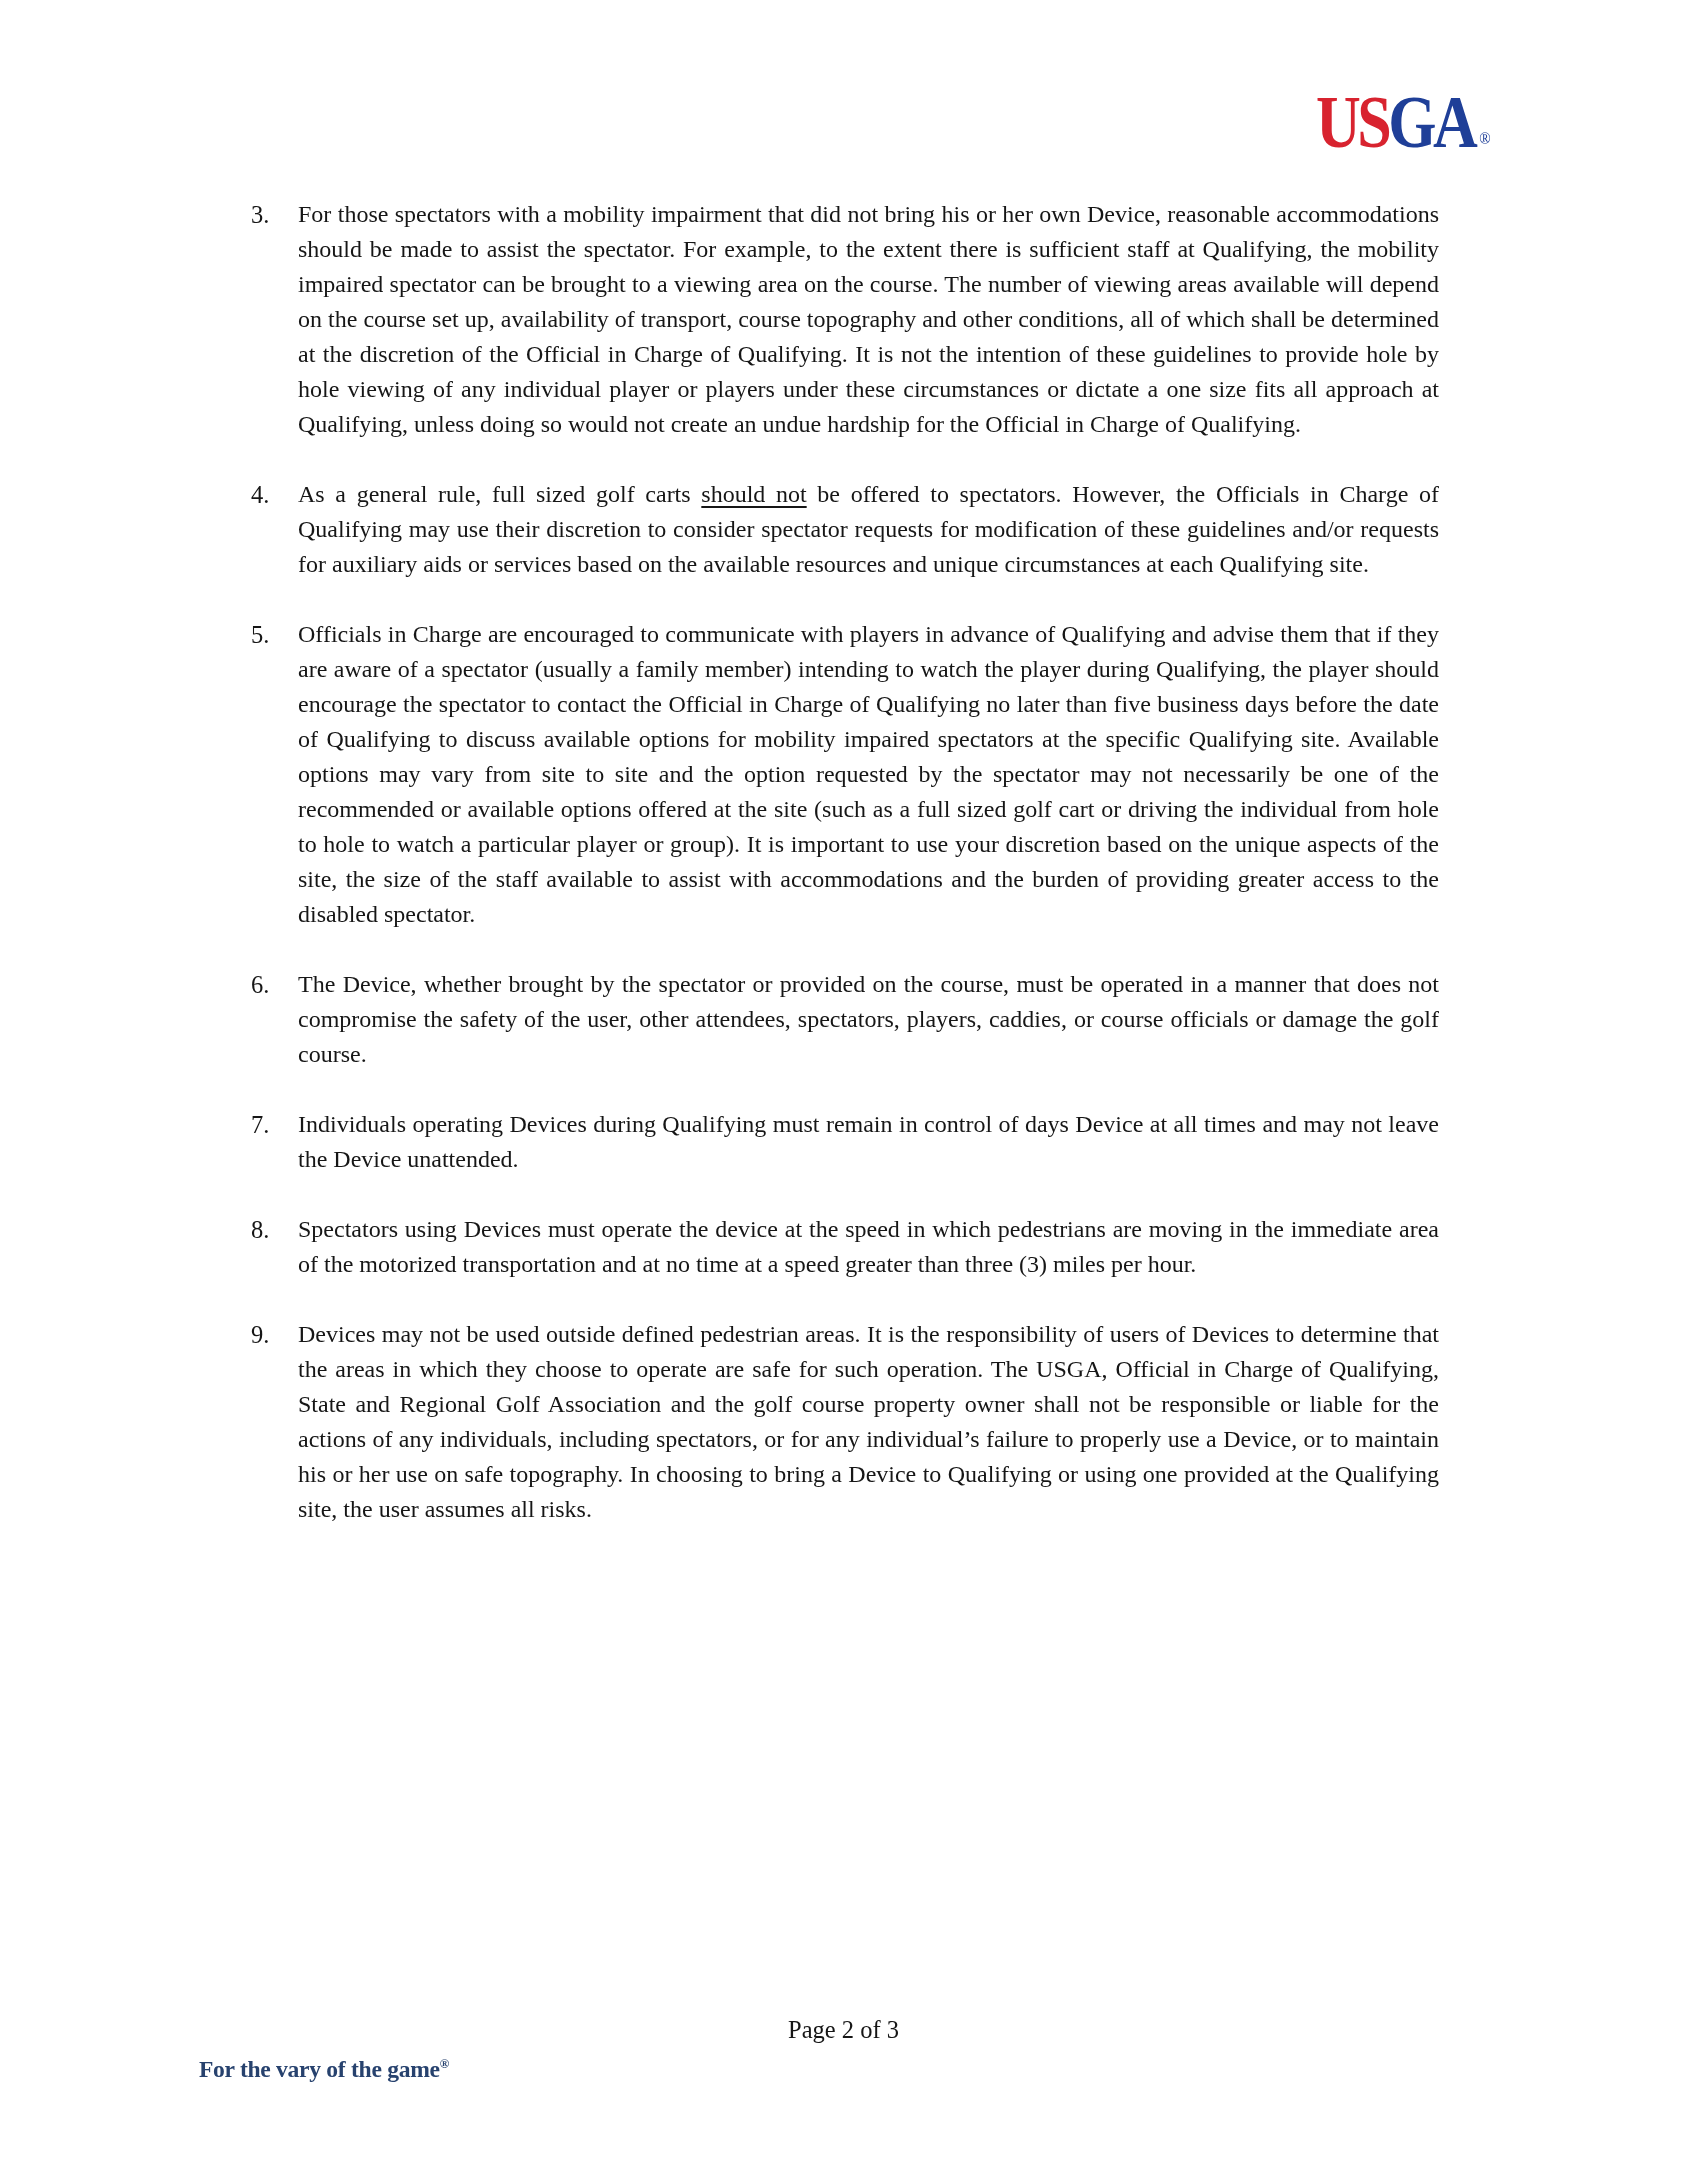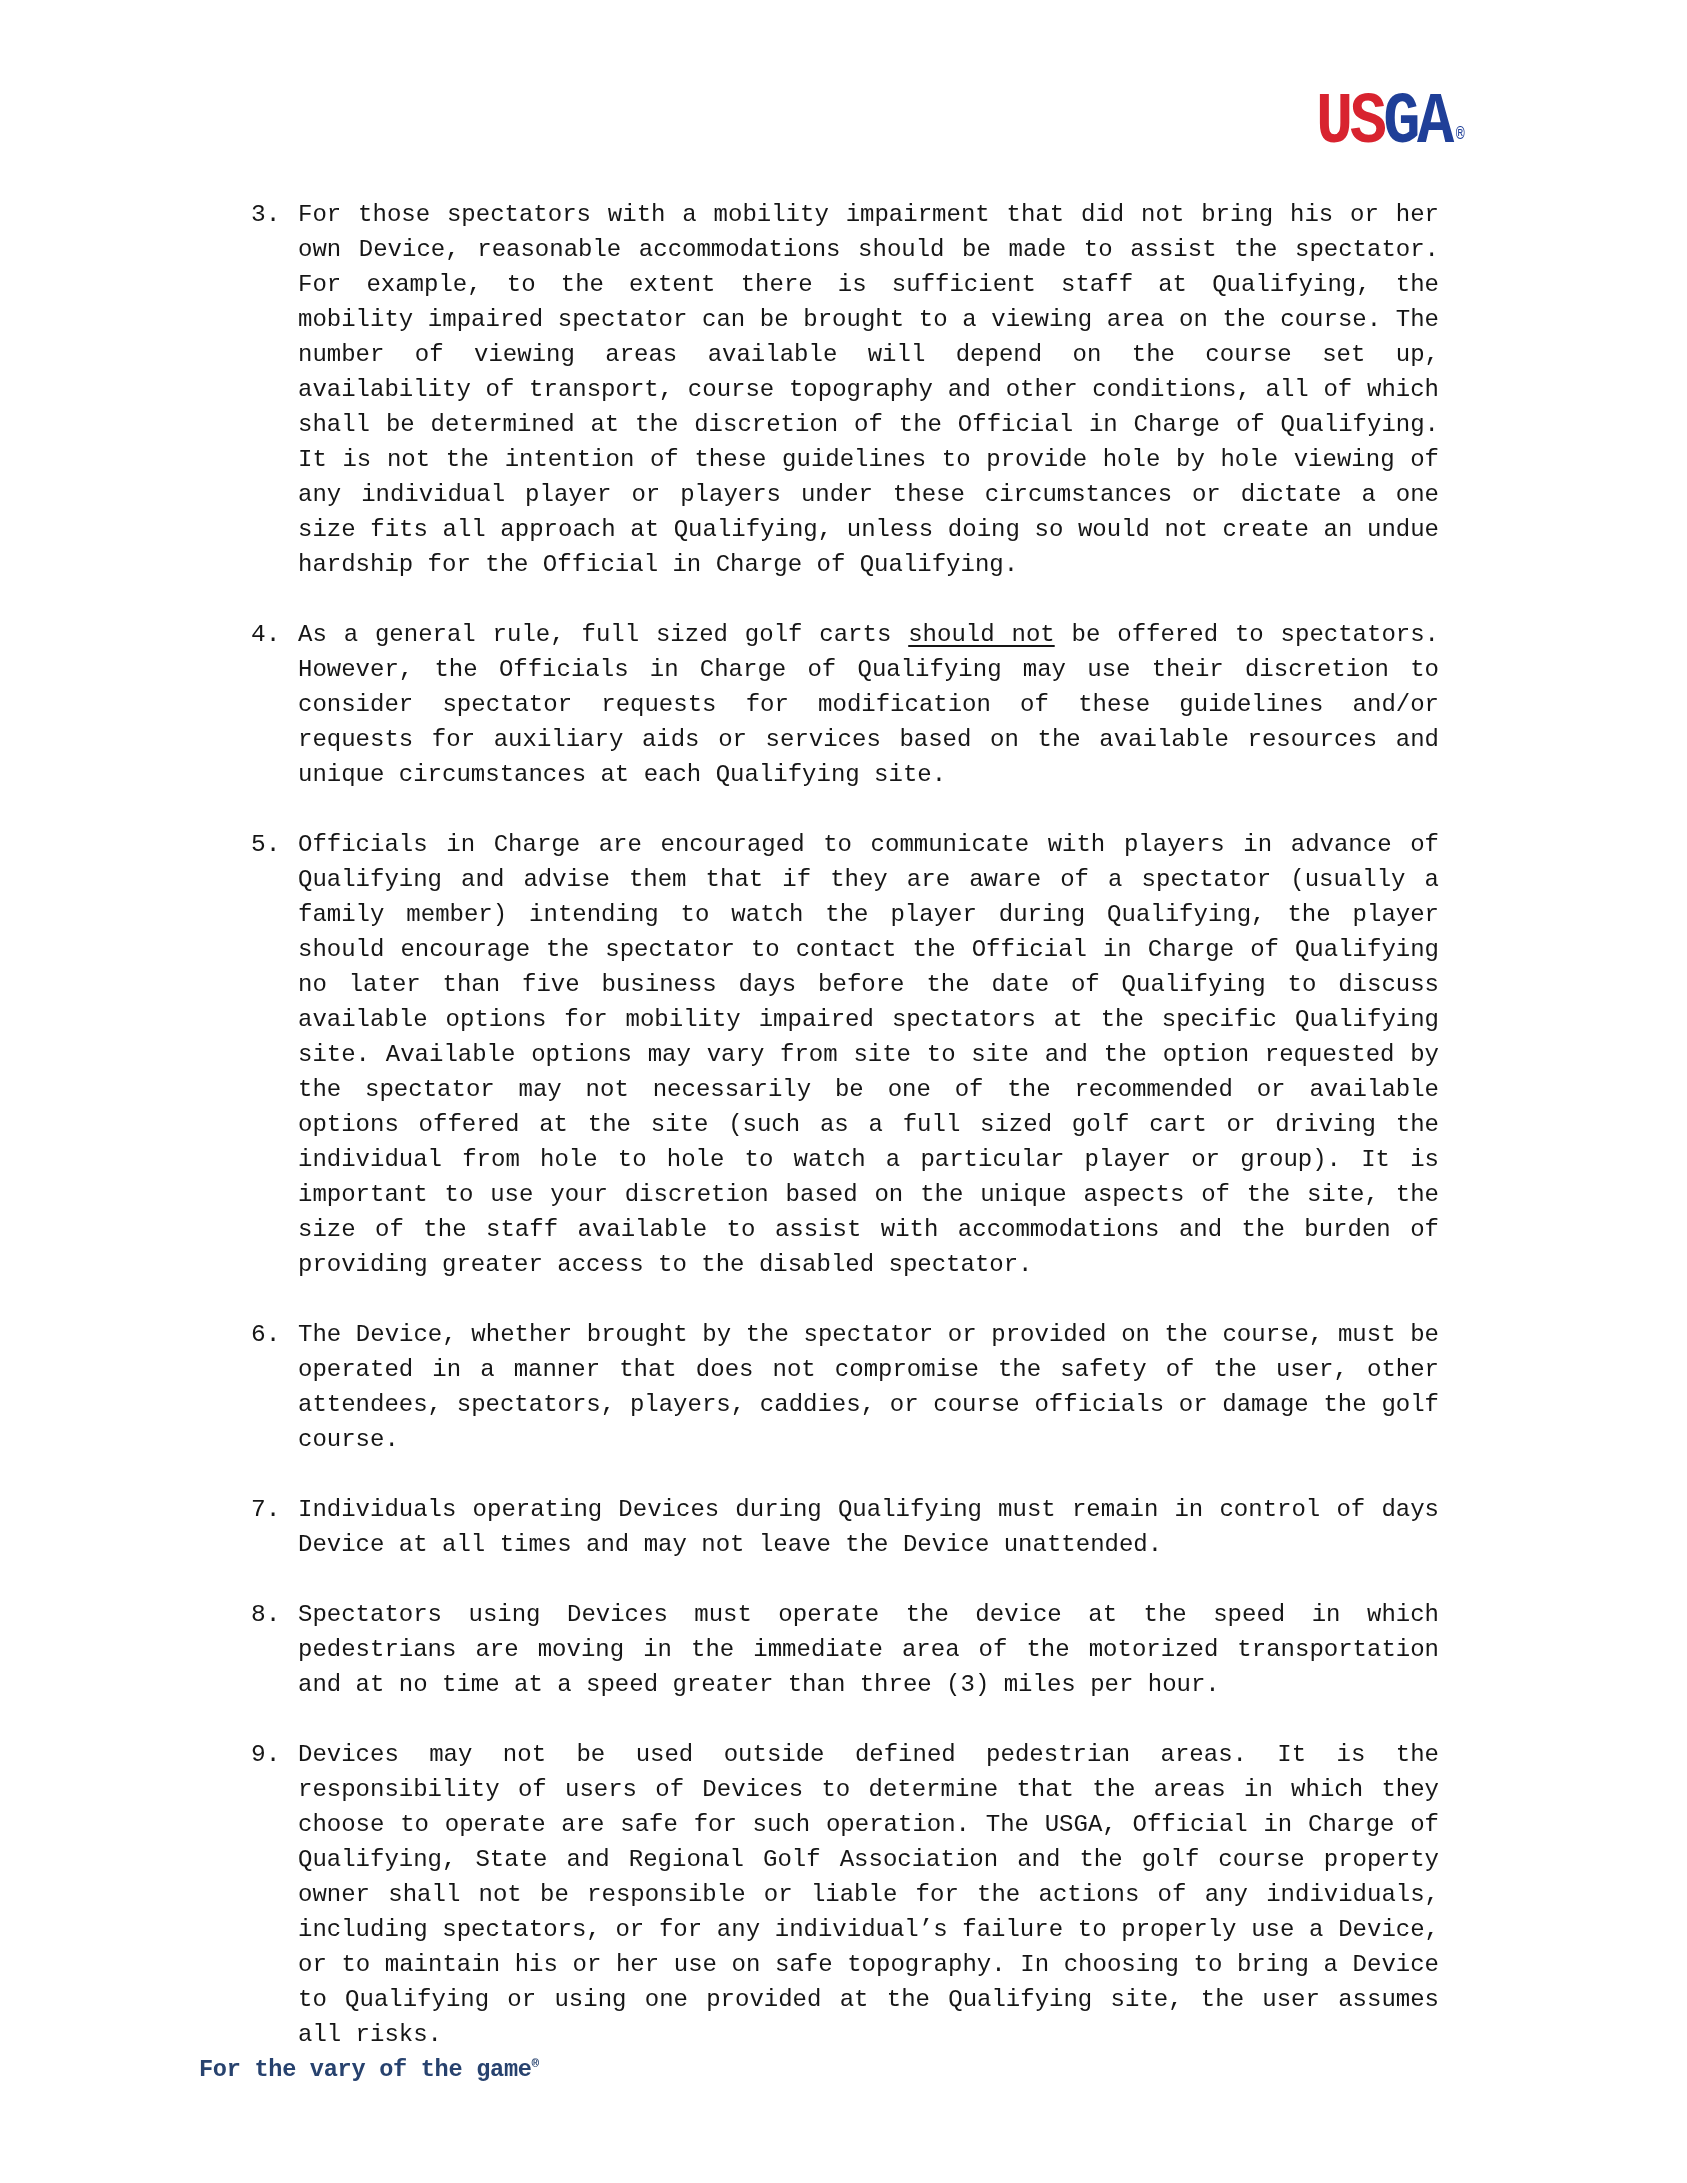--- a/index.html
+++ b/index.html
@@ -5,21 +5,21 @@
   html, body {
     margin: 0;
     padding: 0;
     background: #ffffff;
   }
   .page {
     position: relative;
     width: 1687px;
     height: 2183px;
     background: #ffffff;
-    font-family: Liberation Mono, monospace;
+    font-family: Liberation Serif, serif;
     color: #161616;
     overflow: hidden;
   }
 
   
   .logo {
     position: absolute;
     top: 86px;
     left: 1316px;
     font-weight: bold;
@@ -139,19 +139,20 @@
       <p class="body-text"><span>Spectators using Devices must operate the device at the speed in which pedestrians are moving in the immediate area of the motorized transportation and at no time at a speed greater than three (3) miles per hour.</span><span class="u"></span><span></span></p>
     </div>
 
     <div class="item">
       <span class="num">9.</span>
       <p class="body-text"><span>Devices may not be used outside defined pedestrian areas. It is the responsibility of users of Devices to determine that the areas in which they choose to operate are safe for such operation. The USGA, Official in Charge of Qualifying, State and Regional Golf Association and the golf course property owner shall not be responsible or liable for the actions of any individuals, including spectators, or for any individual’s failure to properly use a Device, or to maintain his or her use on safe topography. In choosing to bring a Device to Qualifying or using one provided at the Qualifying site, the user assumes all risks.</span><span class="u"></span><span></span></p>
     </div>
 
   </div>
 
+  <div class="page-indicator">Page 2 of 3</div>
 
   <div class="tagline">
     <span>For the vary of the game</span><span class="tagline-reg">®</span>
   </div>
 
 </div>
 
 
 </body></html>

